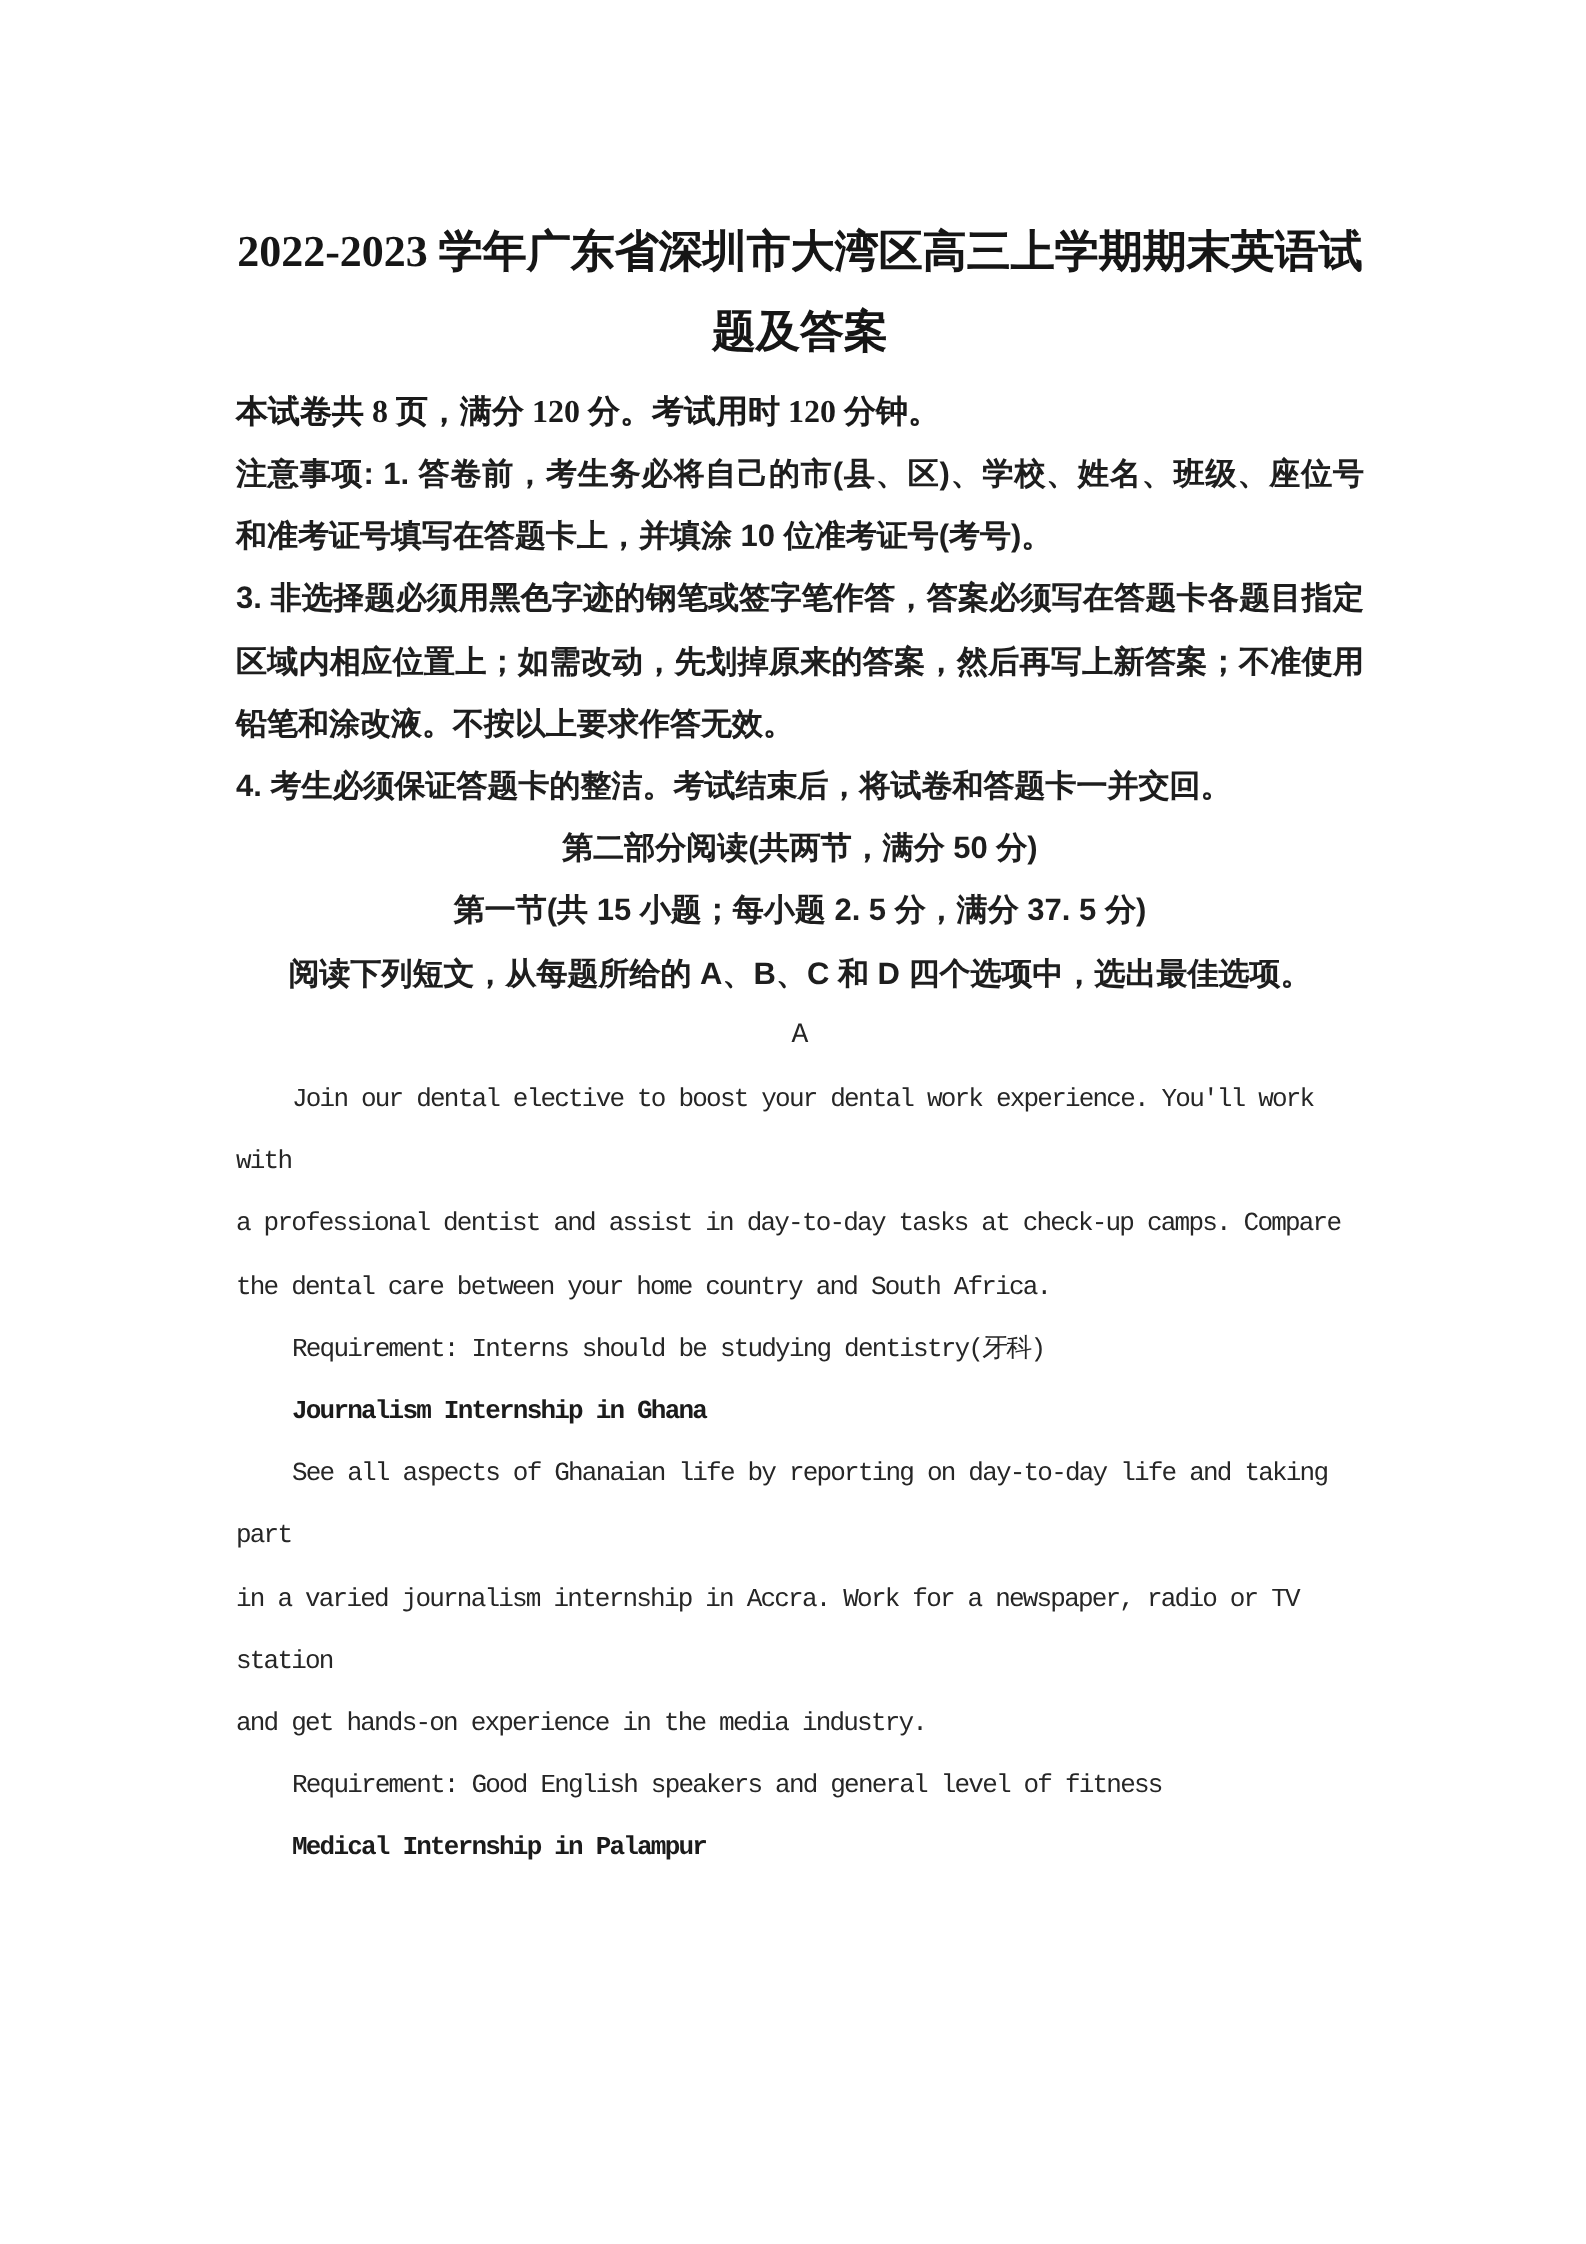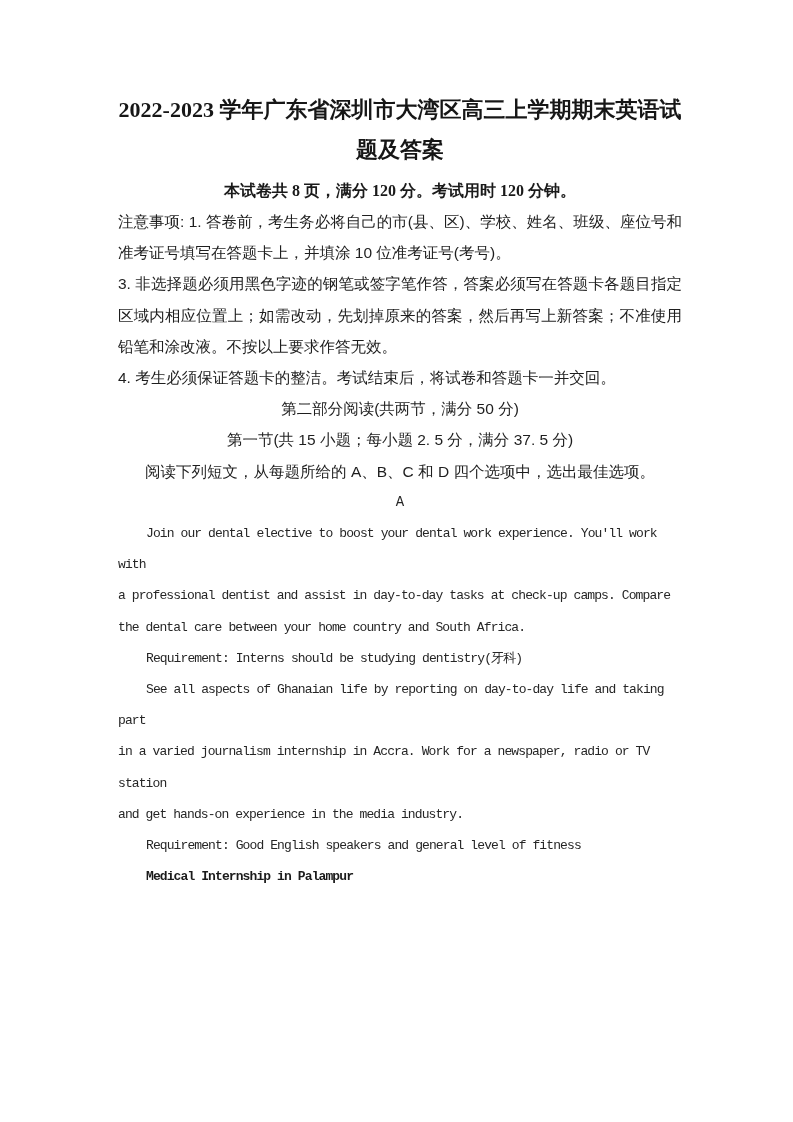--- a/index.html
+++ b/index.html
@@ -6,49 +6,49 @@
     margin: 0;
     padding: 0;
     background: #ffffff;
   }
   .page {
     position: relative;
     width: 793px;
     height: 990px;
     background: #ffffff;
     overflow: hidden;
-    margin: 0 auto;
+    margin: 16px auto;
   }
   .content {
     padding: 90px 111px 0 118px;
   }
   .title {
     margin: 0;
     font-family: "Liberation Serif", serif;
     font-size: 22px;
     font-weight: bold;
     line-height: 40px;
     text-align: center;
     color: #161616;
     white-space: pre-line;
   }
   .exam-info {
     margin: 5px 0 0 0;
     font-family: "Liberation Serif", serif;
     font-size: 16px;
     font-weight: bold;
     line-height: 31px;
-    text-align: center;
+    text-align: left;
     color: #1a1a1a;
   }
   .flow p { margin: 0; }
   .zh {
     font-family: "Liberation Sans", sans-serif;
     font-size: 15.5px;
-    font-weight: 400;
+    font-weight: 700;
     line-height: 31.2px;
     color: #1e1e1e;
     text-align: justify;
   }
   .header-line { text-align: center; }
   .en {
     font-family: "Liberation Mono", monospace;
     font-size: 13px;
     letter-spacing: -0.9px;
     line-height: 31.2px;
@@ -102,20 +102,21 @@
       <p class="zh header-line">阅读下列短文，从每题所给的 A、B、C 和 D 四个选项中，选出最佳选项。</p>
 
       <p class="en passage-label">A</p>
 
 
       <p class="en indent">Join our dental elective to boost your dental work experience. You'll work with
 a professional dentist and assist in day-to-day tasks at check-up camps. Compare
 the dental care between your home country and South Africa.</p>
       <p class="en req">Requirement: Interns should be studying dentistry(牙科)</p>
 
+      <p class="en en-heading">Journalism Internship in Ghana</p>
       <p class="en indent">See all aspects of Ghanaian life by reporting on day-to-day life and taking part
 in a varied journalism internship in Accra. Work for a newspaper, radio or TV station
 and get hands-on experience in the media industry.</p>
       <p class="en req">Requirement: Good English speakers and general level of fitness</p>
 
       <p class="en en-heading">Medical Internship in Palampur</p>
 
     </div>
   </div>
 

